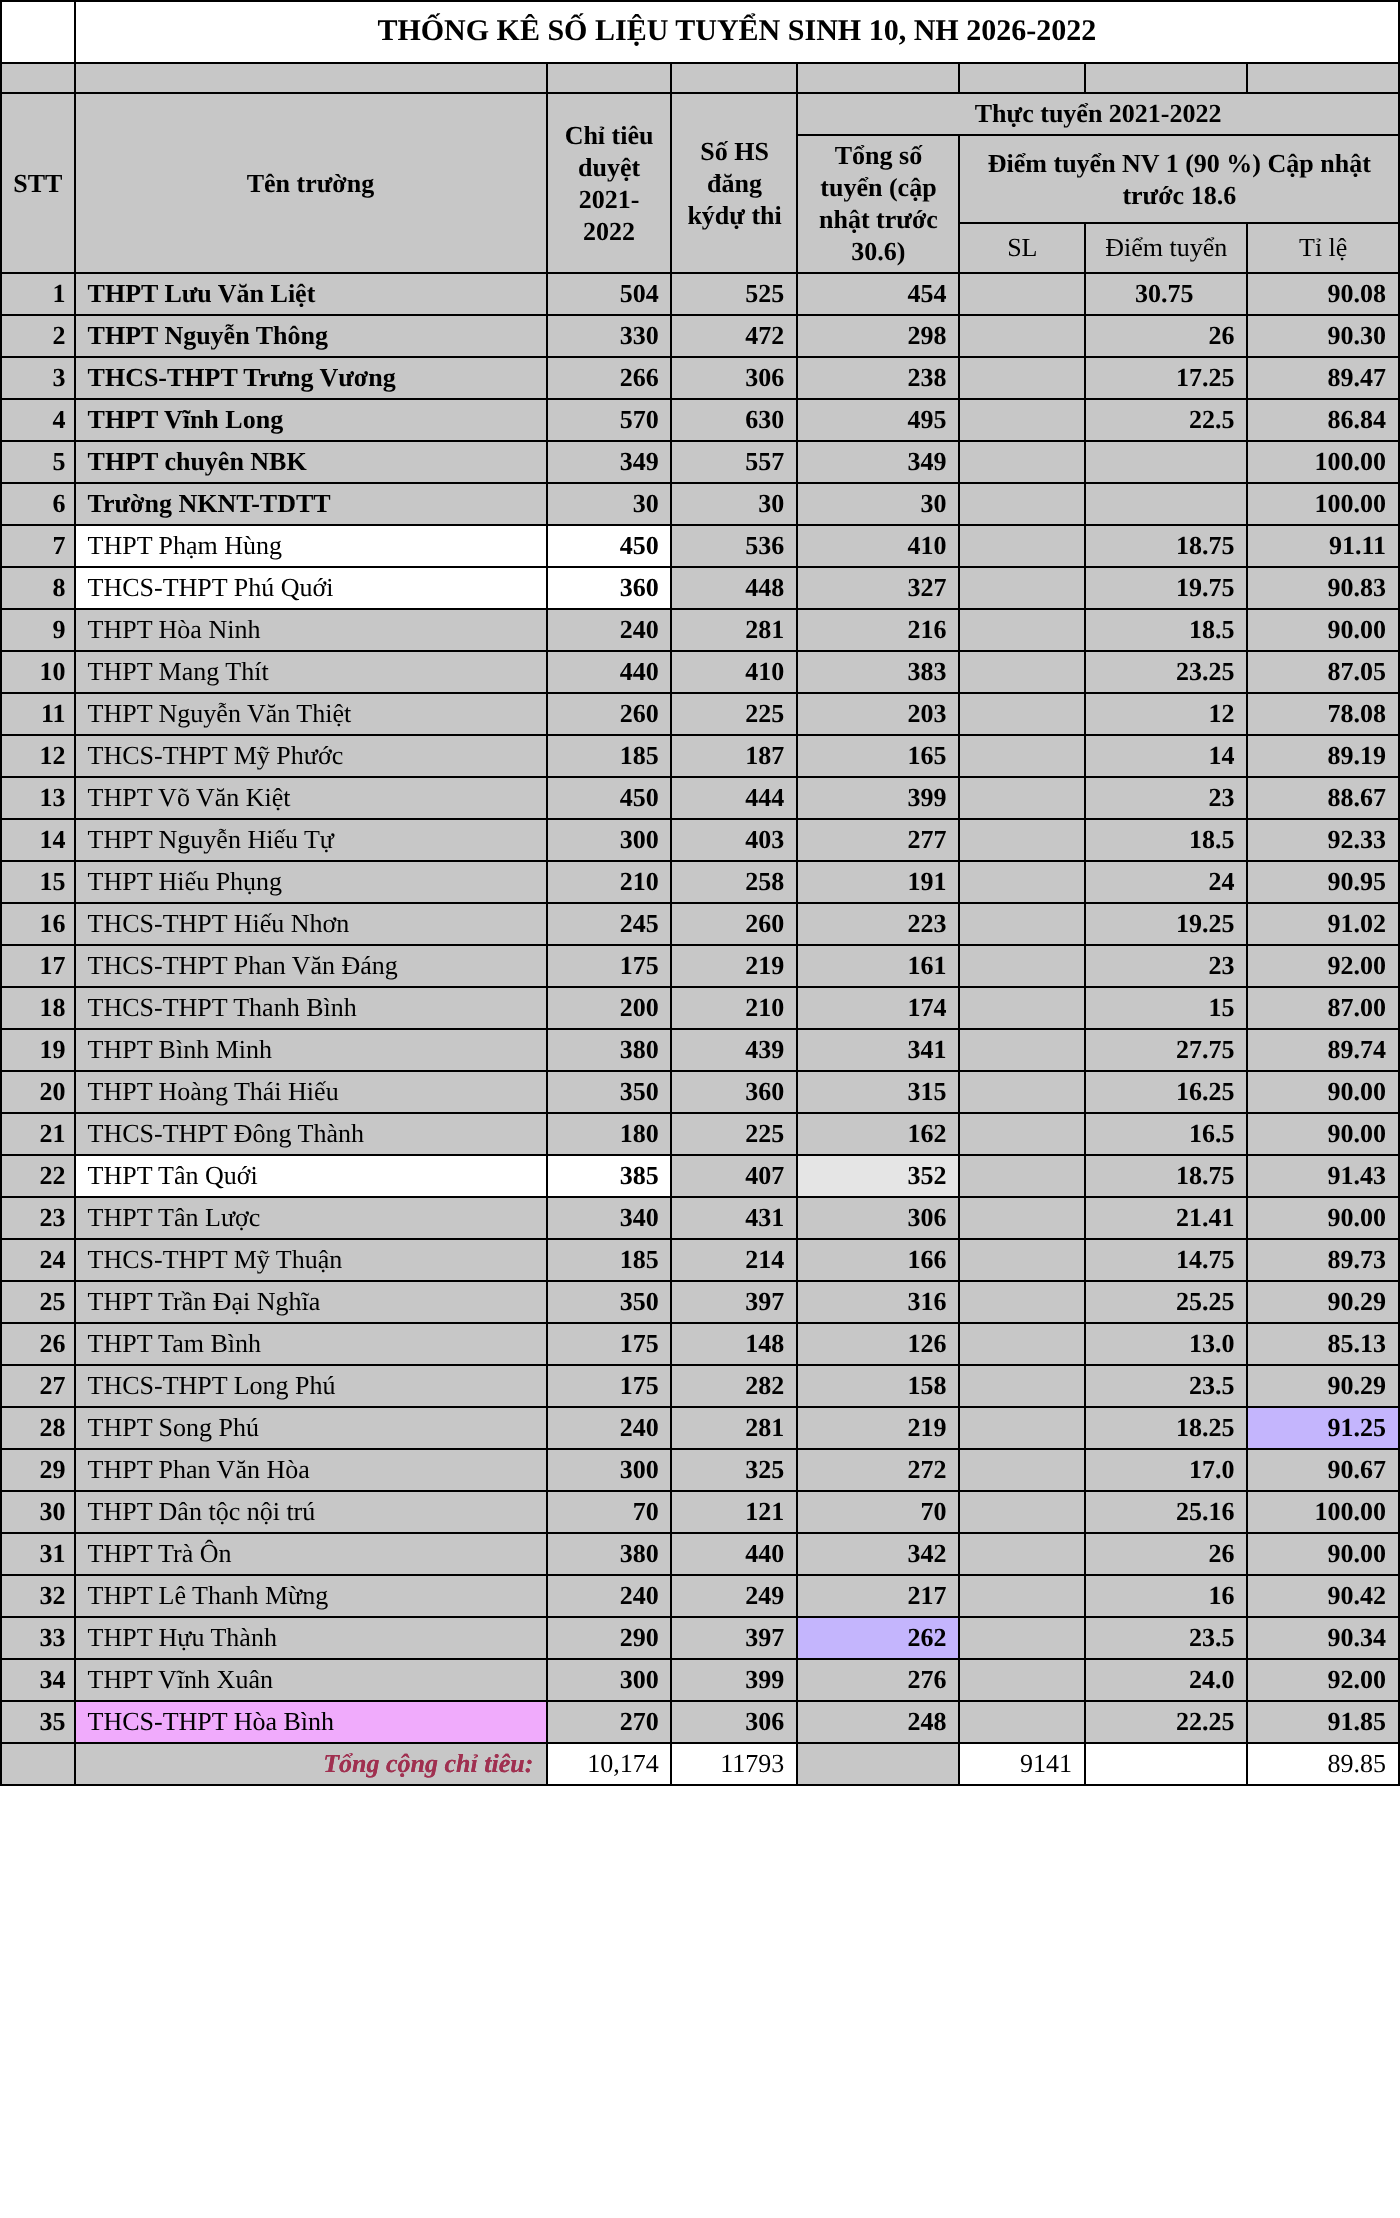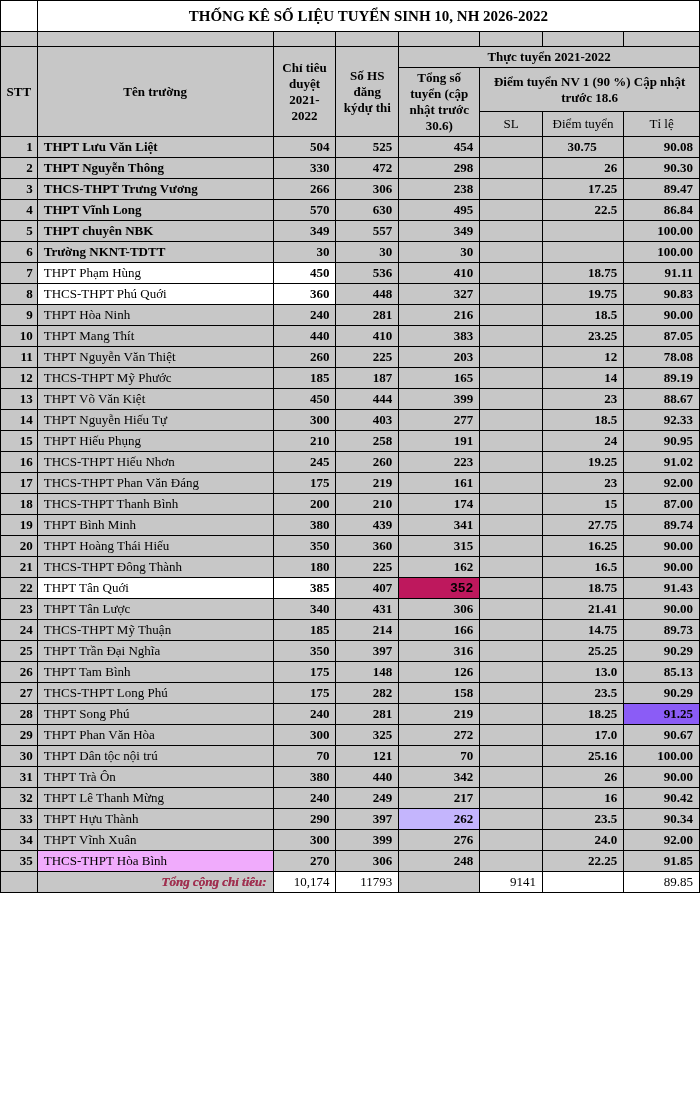--- a/index.html
+++ b/index.html
@@ -324,21 +324,21 @@
         <td class="num-right" style="background: rgb(199, 199, 199);">162</td>
         <td class="num-right" style="background: rgb(199, 199, 199);"></td>
         <td class="num-right" style="background: rgb(199, 199, 199);">16.5</td>
         <td class="num-right" style="background: rgb(199, 199, 199);">90.00</td>
       </tr>
       <tr>
         <td class="stt-cell">22</td>
         <td class="name-cell white-bg" style="background: rgb(255, 255, 255);">THPT Tân Quới</td>
         <td class="num-right" style="background: rgb(255, 255, 255);">385</td>
         <td class="num-right" style="background: rgb(199, 199, 199);">407</td>
-        <td class="num-right" style="background: #be185d; font-family: Liberation Mono, monospace;">352</td>
+        <td class="num-right" style="background: #e5e5e5;">352</td>
         <td class="num-right" style="background: rgb(199, 199, 199);"></td>
         <td class="num-right" style="background: rgb(199, 199, 199);">18.75</td>
         <td class="num-right" style="background: rgb(199, 199, 199);">91.43</td>
       </tr>
       <tr>
         <td class="stt-cell">23</td>
         <td class="name-cell gray-bg" style="background: rgb(199, 199, 199);">THPT Tân Lược</td>
         <td class="num-right" style="background: rgb(199, 199, 199);">340</td>
         <td class="num-right" style="background: rgb(199, 199, 199);">431</td>
         <td class="num-right" style="background: rgb(199, 199, 199);">306</td>
@@ -387,21 +387,21 @@
         <td class="num-right" style="background: rgb(199, 199, 199);">90.29</td>
       </tr>
       <tr>
         <td class="stt-cell">28</td>
         <td class="name-cell gray-bg" style="background: rgb(199, 199, 199);">THPT Song Phú</td>
         <td class="num-right" style="background: rgb(199, 199, 199);">240</td>
         <td class="num-right" style="background: rgb(199, 199, 199);">281</td>
         <td class="num-right" style="background: rgb(199, 199, 199);">219</td>
         <td class="num-right" style="background: rgb(199, 199, 199);"></td>
         <td class="num-right" style="background: rgb(199, 199, 199);">18.25</td>
-        <td class="num-right" style="background: #8b5cf6;">91.25</td>
+        <td class="num-right" style="background: #c4b5fd;">91.25</td>
       </tr>
       <tr>
         <td class="stt-cell">29</td>
         <td class="name-cell gray-bg" style="background: rgb(199, 199, 199);">THPT Phan Văn Hòa</td>
         <td class="num-right" style="background: rgb(199, 199, 199);">300</td>
         <td class="num-right" style="background: rgb(199, 199, 199);">325</td>
         <td class="num-right" style="background: rgb(199, 199, 199);">272</td>
         <td class="num-right" style="background: rgb(199, 199, 199);"></td>
         <td class="num-right" style="background: rgb(199, 199, 199);">17.0</td>
         <td class="num-right" style="background: rgb(199, 199, 199);">90.67</td>

